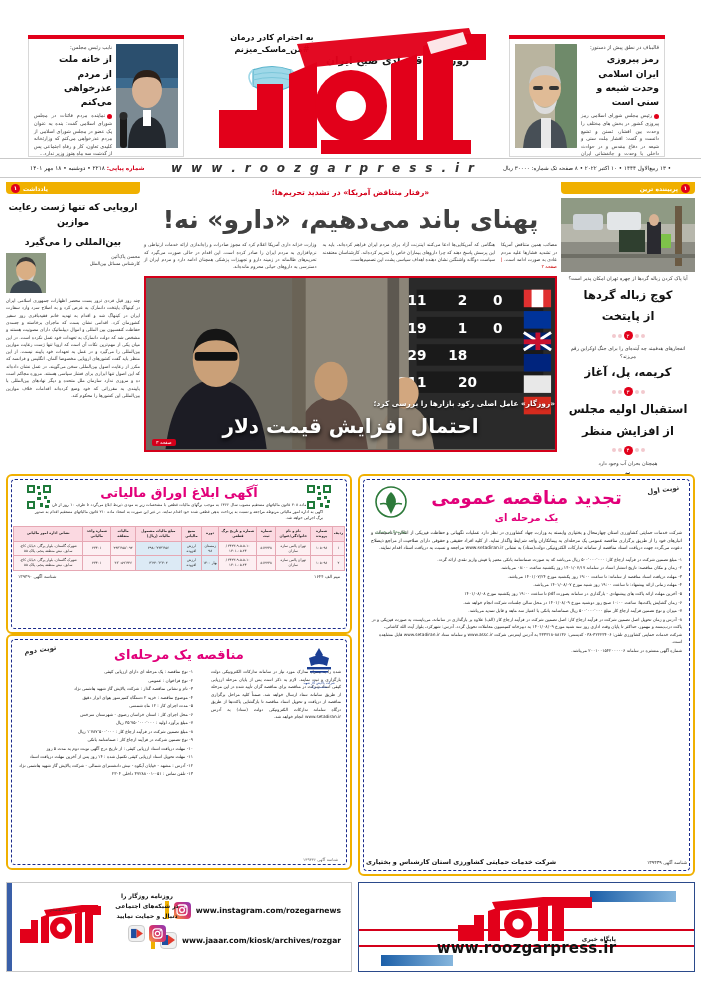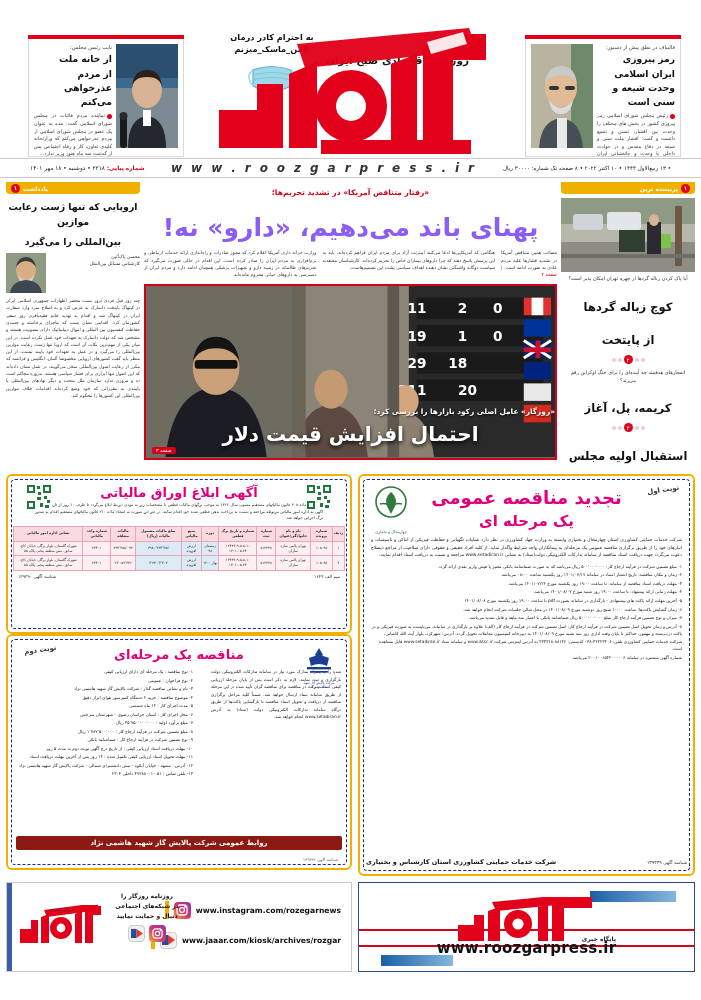--- a/index.html
+++ b/index.html
@@ -33,21 +33,21 @@
   .mask-block .mask-t1 { font-size: 8.2px; color:#111; font-weight:700; line-height:1.4; }
   .mask-block .mask-t2 { font-size: 8.2px; color:#111; font-weight:700; line-height:1.5; }
   .mask-svg { margin: 2px auto 0; display:block; }
 
   
   .card {
     position: absolute; top: 35px; width: 156px; height: 122px;
     background:#fff; border:1px solid #d8d8d8;
   }
   .card-l { left: 28px; }
-  .card-r { right: 20px; }
+  .card-r { right: 36px; }
   .card::before {
     content:""; position:absolute; top:-1px; left:-1px; right:-1px; height:4px;
     background:#e2001a;
   }
   .card-inner { display:flex; height:100%; padding:8px 5px 4px; gap:4px; }
   .card-photo {
     width: 62px; flex:0 0 62px; height:104px; border-radius:1px;
     background:#6a7a86; overflow:hidden; position:relative;
   }
   .card-txt { flex:1; min-width:0; text-align:right; direction:rtl; }
@@ -90,32 +90,32 @@
   }
   .tab-yellow { background:#f0b000; justify-content:flex-start; }
   .tab-yellow .t-num {
     width:9px;height:9px;border-radius:50%;background:#e2001a;color:#fff;
     display:flex;align-items:center;justify-content:center;font-size:5.5px;
   }
   .tab-r { justify-content:flex-end; }
 
   .side-photo { width:100%; height:74px; background:#8b8f85; margin-top:4px; position:relative; overflow:hidden;}
   .side-cap { font-size:5px; color:#333; text-align:center; line-height:1.5; margin-top:3px; padding:0 4px;}
-  .side-h { font-size:11.5px; font-weight:700; color:#111; text-align:center; line-height:1.5; margin-top:16px;}
+  .side-h { font-size:11.5px; font-weight:700; color:#111; text-align:center; line-height:1.5; margin-top:4px;}
   .dotsep { display:flex; align-items:center; justify-content:center; gap:2px; margin:6px 0 5px;}
   .dotsep i { width:4px;height:4px;border-radius:50%;background:#f2c9ce; display:block;}
   .dotsep .big { width:9px;height:9px;background:#e2001a;color:#fff;font-size:5.5px;
     display:flex;align-items:center;justify-content:center;font-style:normal;}
 
   
   .main-kicker {
     text-align:center; color:#d4001a; font-size:7.6px; font-weight:700; margin-top:6px;
   }
   .main-head {
-    text-align:center; font-size:25px; font-weight:700; color:#8b5cf6; margin-top:15px; line-height:1.25;
+    text-align:center; font-size:25px; font-weight:700; color:#404040; margin-top:7px; line-height:1.25;
     letter-spacing:-.2px;
   }
   .main-lead {
     display:flex; gap:6px; margin-top:6px; font-size:4.6px; color:#333; line-height:1.6;
     text-align:justify; direction:rtl;
   }
   .main-lead .lc { flex:1; }
   .main-lead .lc.narrow { flex:0 0 56px; }
   .main-lead .lc .pg { color:#c00; font-size:4.6px; }
 
@@ -151,21 +151,21 @@
 
   .adbox { position:relative; background:#fff; border:2px solid #f0b000; border-radius:6px; padding:5px; }
   .adbox.dashed::after{
     content:""; position:absolute; inset:3px; border:1px dashed #1a2a8a; border-radius:4px; pointer-events:none;
   }
   .ad-title {
     text-align:center; font-size:18px; font-weight:700; color:#e2007a; margin:6px 0 4px;
     text-shadow: 0 0 1px #fff;
   }
   .ad-title.sm { font-size:13px; }
-  .ad-sub { text-align:center; font-size:15px; font-weight:700; color:#e2007a; }
+  .ad-sub { text-align:center; font-size:10px; font-weight:700; color:#e2007a; }
   .ad-text { font-size:4.5px; color:#222; line-height:1.7; text-align:justify; direction:rtl; padding:0 6px;}
   .ad-logo { position:absolute; top:8px; width:42px; text-align:center; }
   .ad-logo.right { right:10px; }
   .ad-logo.left  { left:10px; }
   .ad-logo .cap { font-size:3.8px; color:#2d6b35; margin-top:1px; }
   .ad-stamp { position:absolute; top:10px; right:14px; font-size:7px; color:#333; font-weight:700;
     transform:rotate(-8deg); }
   .ad-foot { display:flex; justify-content:space-between; align-items:center; margin-top:4px; padding:0 6px;}
   .ad-foot .fl { font-size:4.6px; color:#333; }
   .ad-foot .fr { font-size:6.5px; font-weight:700; color:#111; }
@@ -647,21 +647,20 @@
             <li>۶- محل اجرای کار : استان خراسان رضوی - شهرستان سرخس</li>
             <li>۷- مبلغ برآورد اولیه : ۳۵٬۷۵۰٬۰۰۰٬۰۰۰ ریال</li>
             <li>۸- مبلغ تضمین شرکت در فرآیند ارجاع کار : ۱٬۷۸۷٬۵۰۰٬۰۰۰ ریال</li>
             <li>۹- نوع تضمین شرکت در فرآیند ارجاع کار : ضمانتنامه بانکی</li>
             <li>۱۰- مهلت دریافت اسناد ارزیابی کیفی : از تاریخ درج آگهی نوبت دوم به مدت ۵ روز</li>
             <li>۱۱- مهلت تحویل اسناد ارزیابی کیفی تکمیل شده : ۱۴ روز پس از آخرین مهلت دریافت اسناد</li>
             <li>۱۲- آدرس : مشهد - خیابان آبکوه - نبش دانشسرای شمالی - شرکت پالایش گاز شهید هاشمی نژاد</li>
             <li>۱۳- تلفن تماس : ۰۵۱-۳۷۲۸۸۰۰۱ داخلی ۲۳۰۴</li>
           </ul>
         </div>
-        <div class="ad-sign red-band" style="position:absolute;bottom:18px;left:8px;right:8px;">روابط عمومی شرکت پالایش گاز شهید هاشمی نژاد</div>
         <div class="tiny-cap" style="bottom:6px;right:12px;">شناسه آگهی ۱۳۹۳۲۶</div>
       </div>
     </div>
   </div>
 
   <div class="footer">
 
     <div class="foot-left">
       <div class="fl-line l1"></div>
       <div class="fl-line l2"></div>

